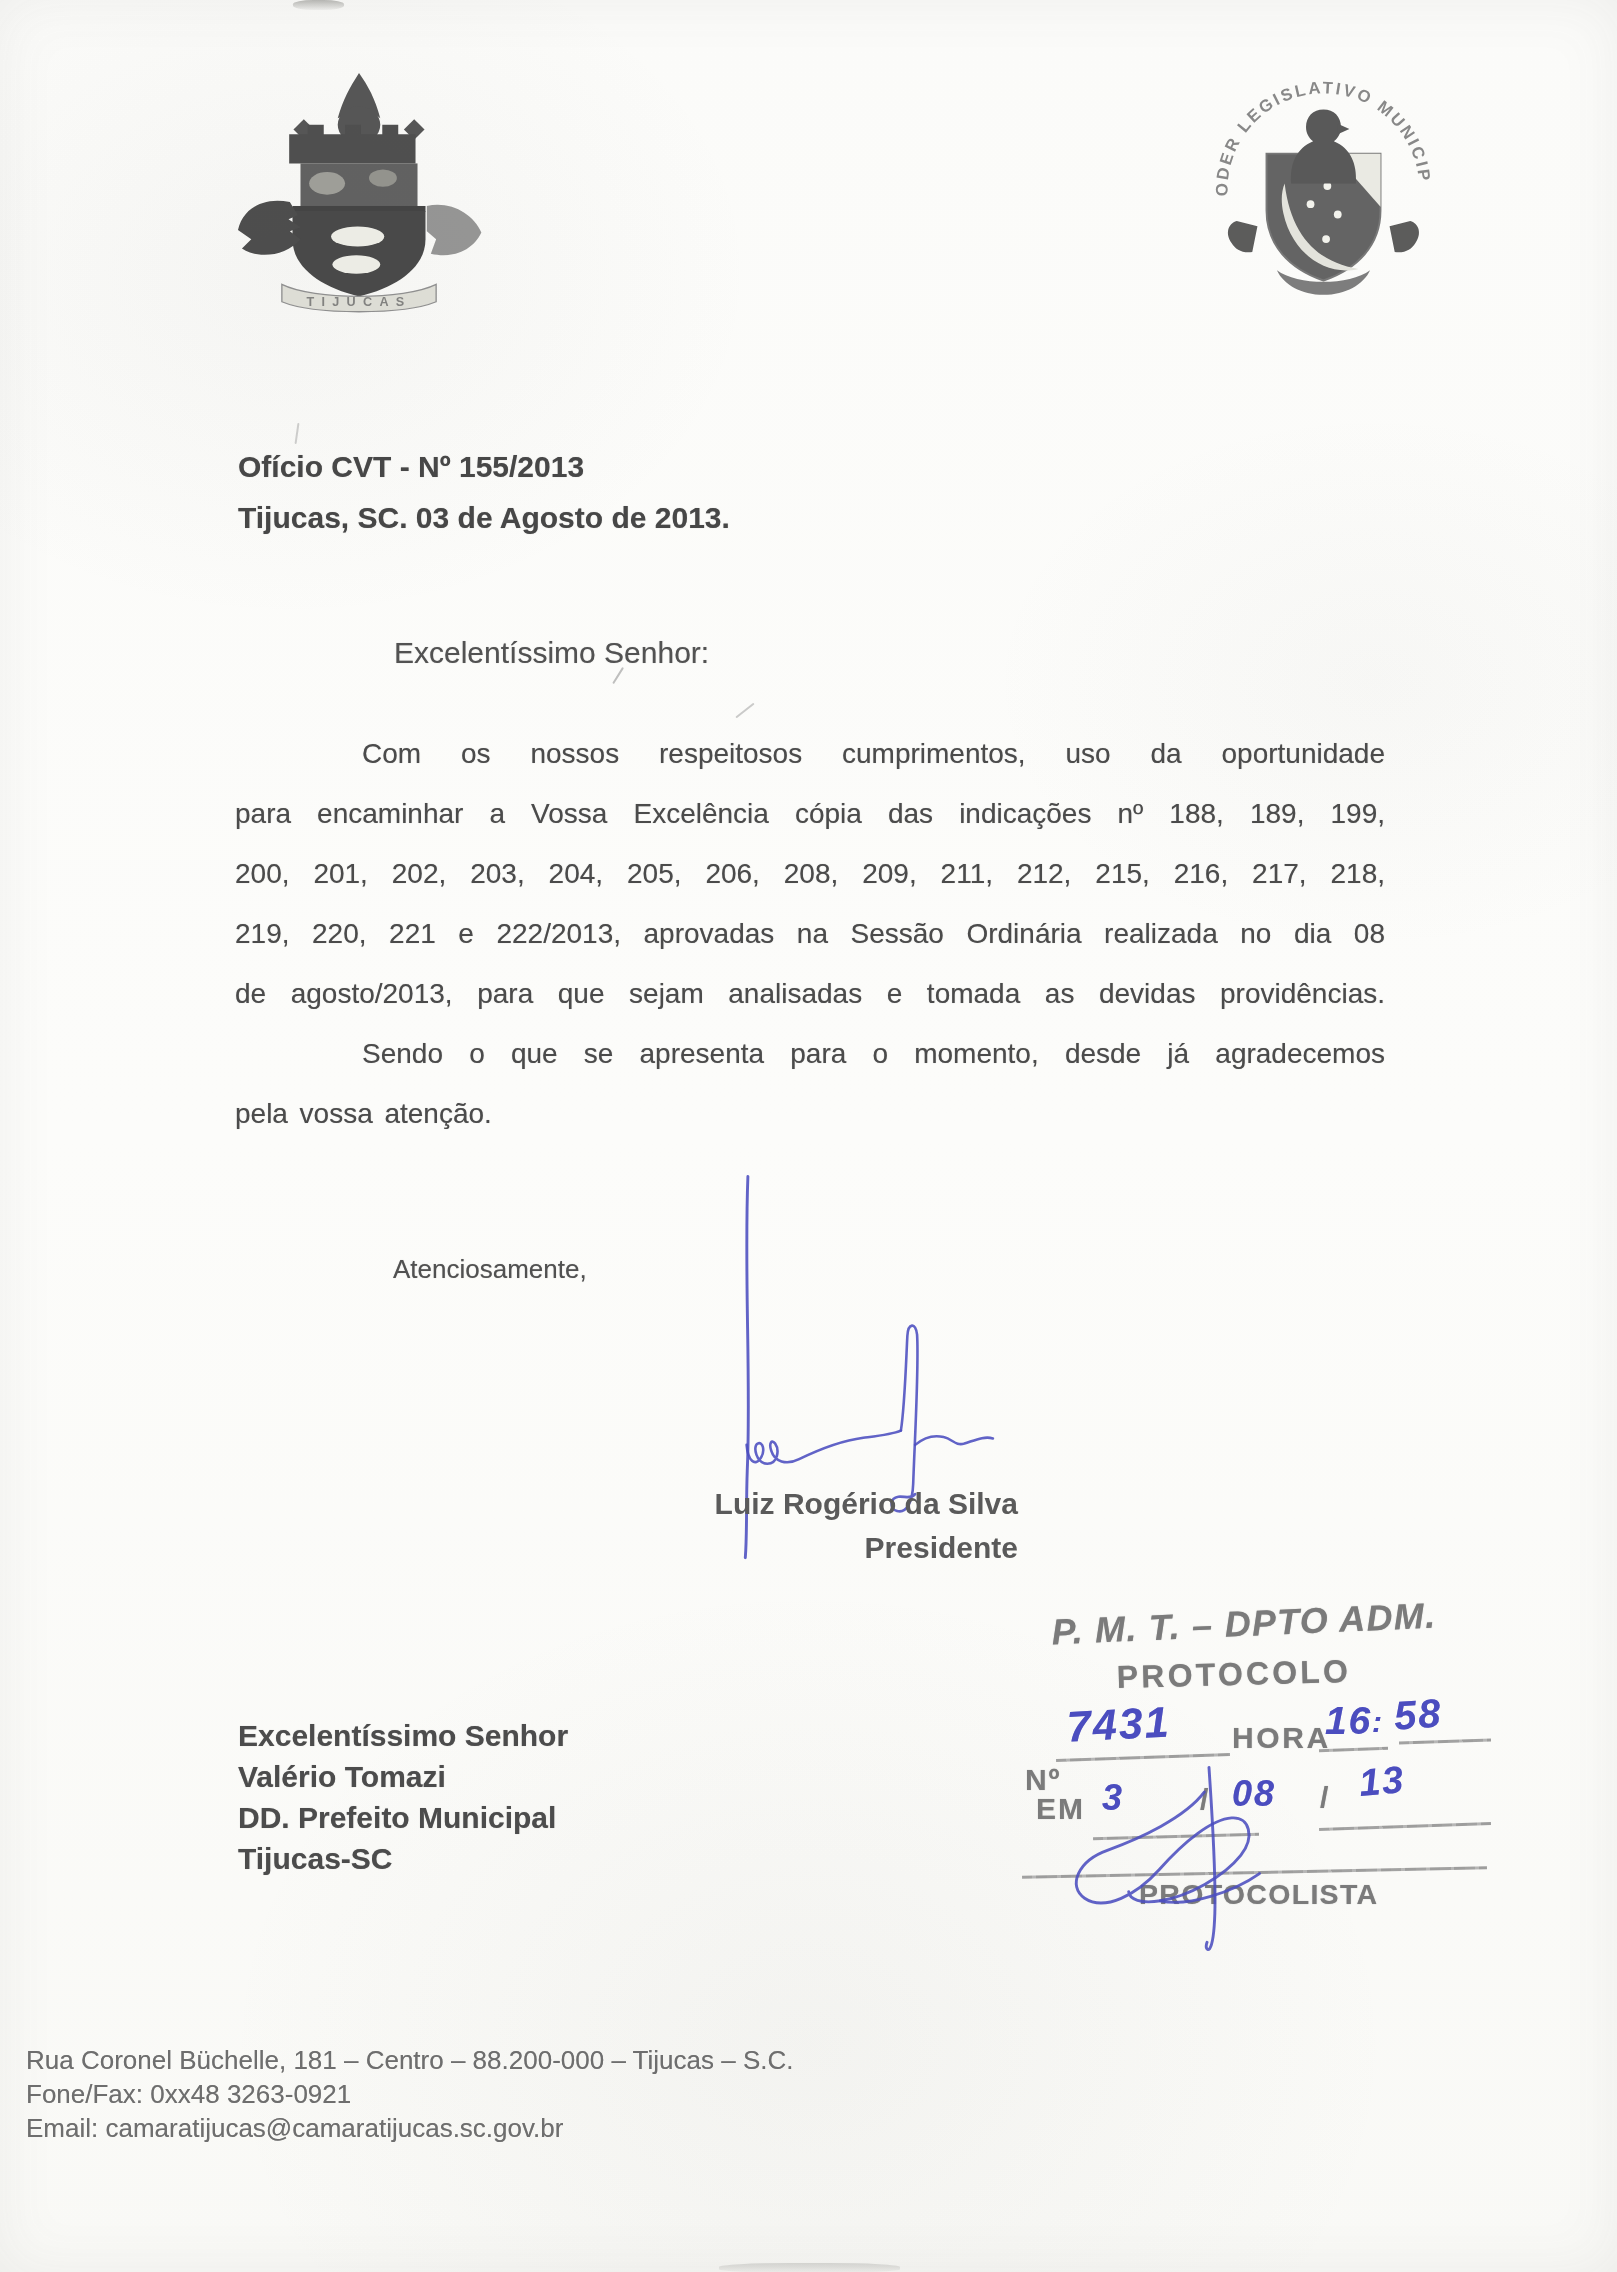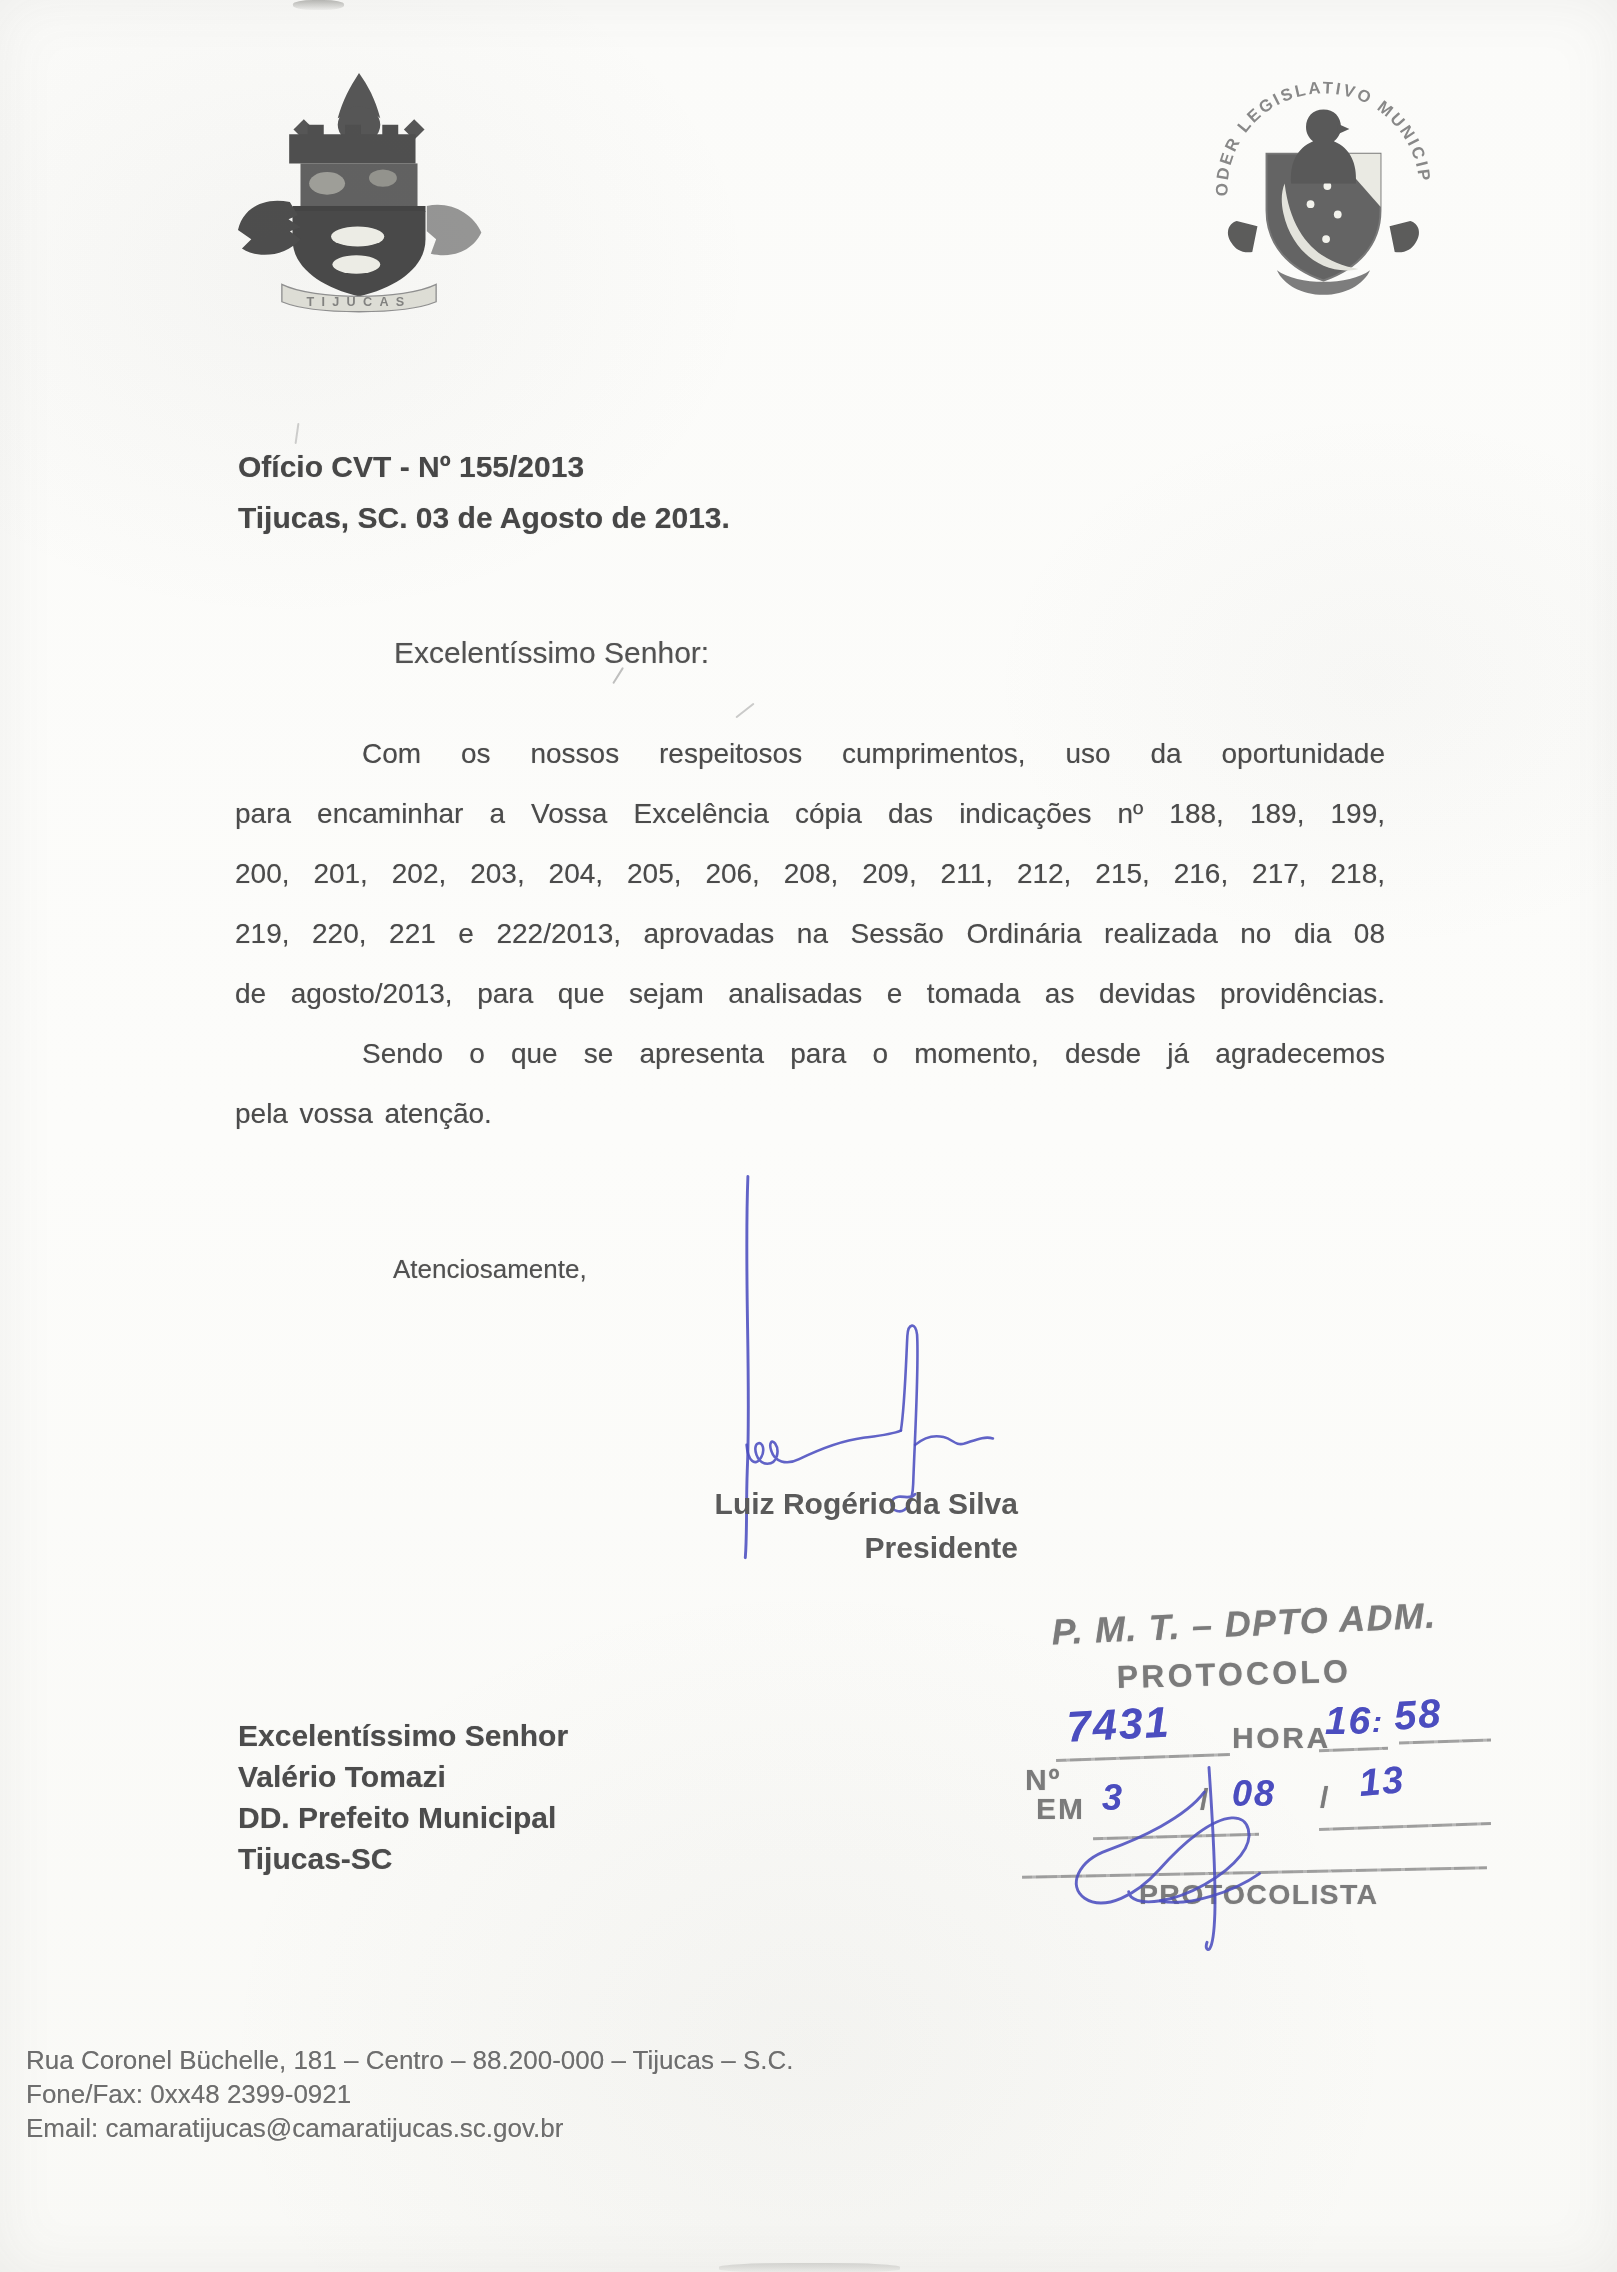--- a/index.html
+++ b/index.html
@@ -187,18 +187,18 @@
 
   <div class="abs addressee ink">
     <div>Excelentíssimo Senhor</div>
     <div>Valério Tomazi</div>
     <div>DD. Prefeito Municipal</div>
     <div>Tijucas-SC</div>
   </div>
 
   <div class="abs footer">
     <div>Rua Coronel Büchelle, 181 – Centro – 88.200-000 – Tijucas – S.C.</div>
-    <div>Fone/Fax: 0xx48 2399-0921</div>
+    <div>Fone/Fax: 0xx48 3263-0921</div>
     <div>Email: camaratijucas@camaratijucas.sc.gov.br</div>
   </div>
 
 </div>
 
 
 </body></html>

